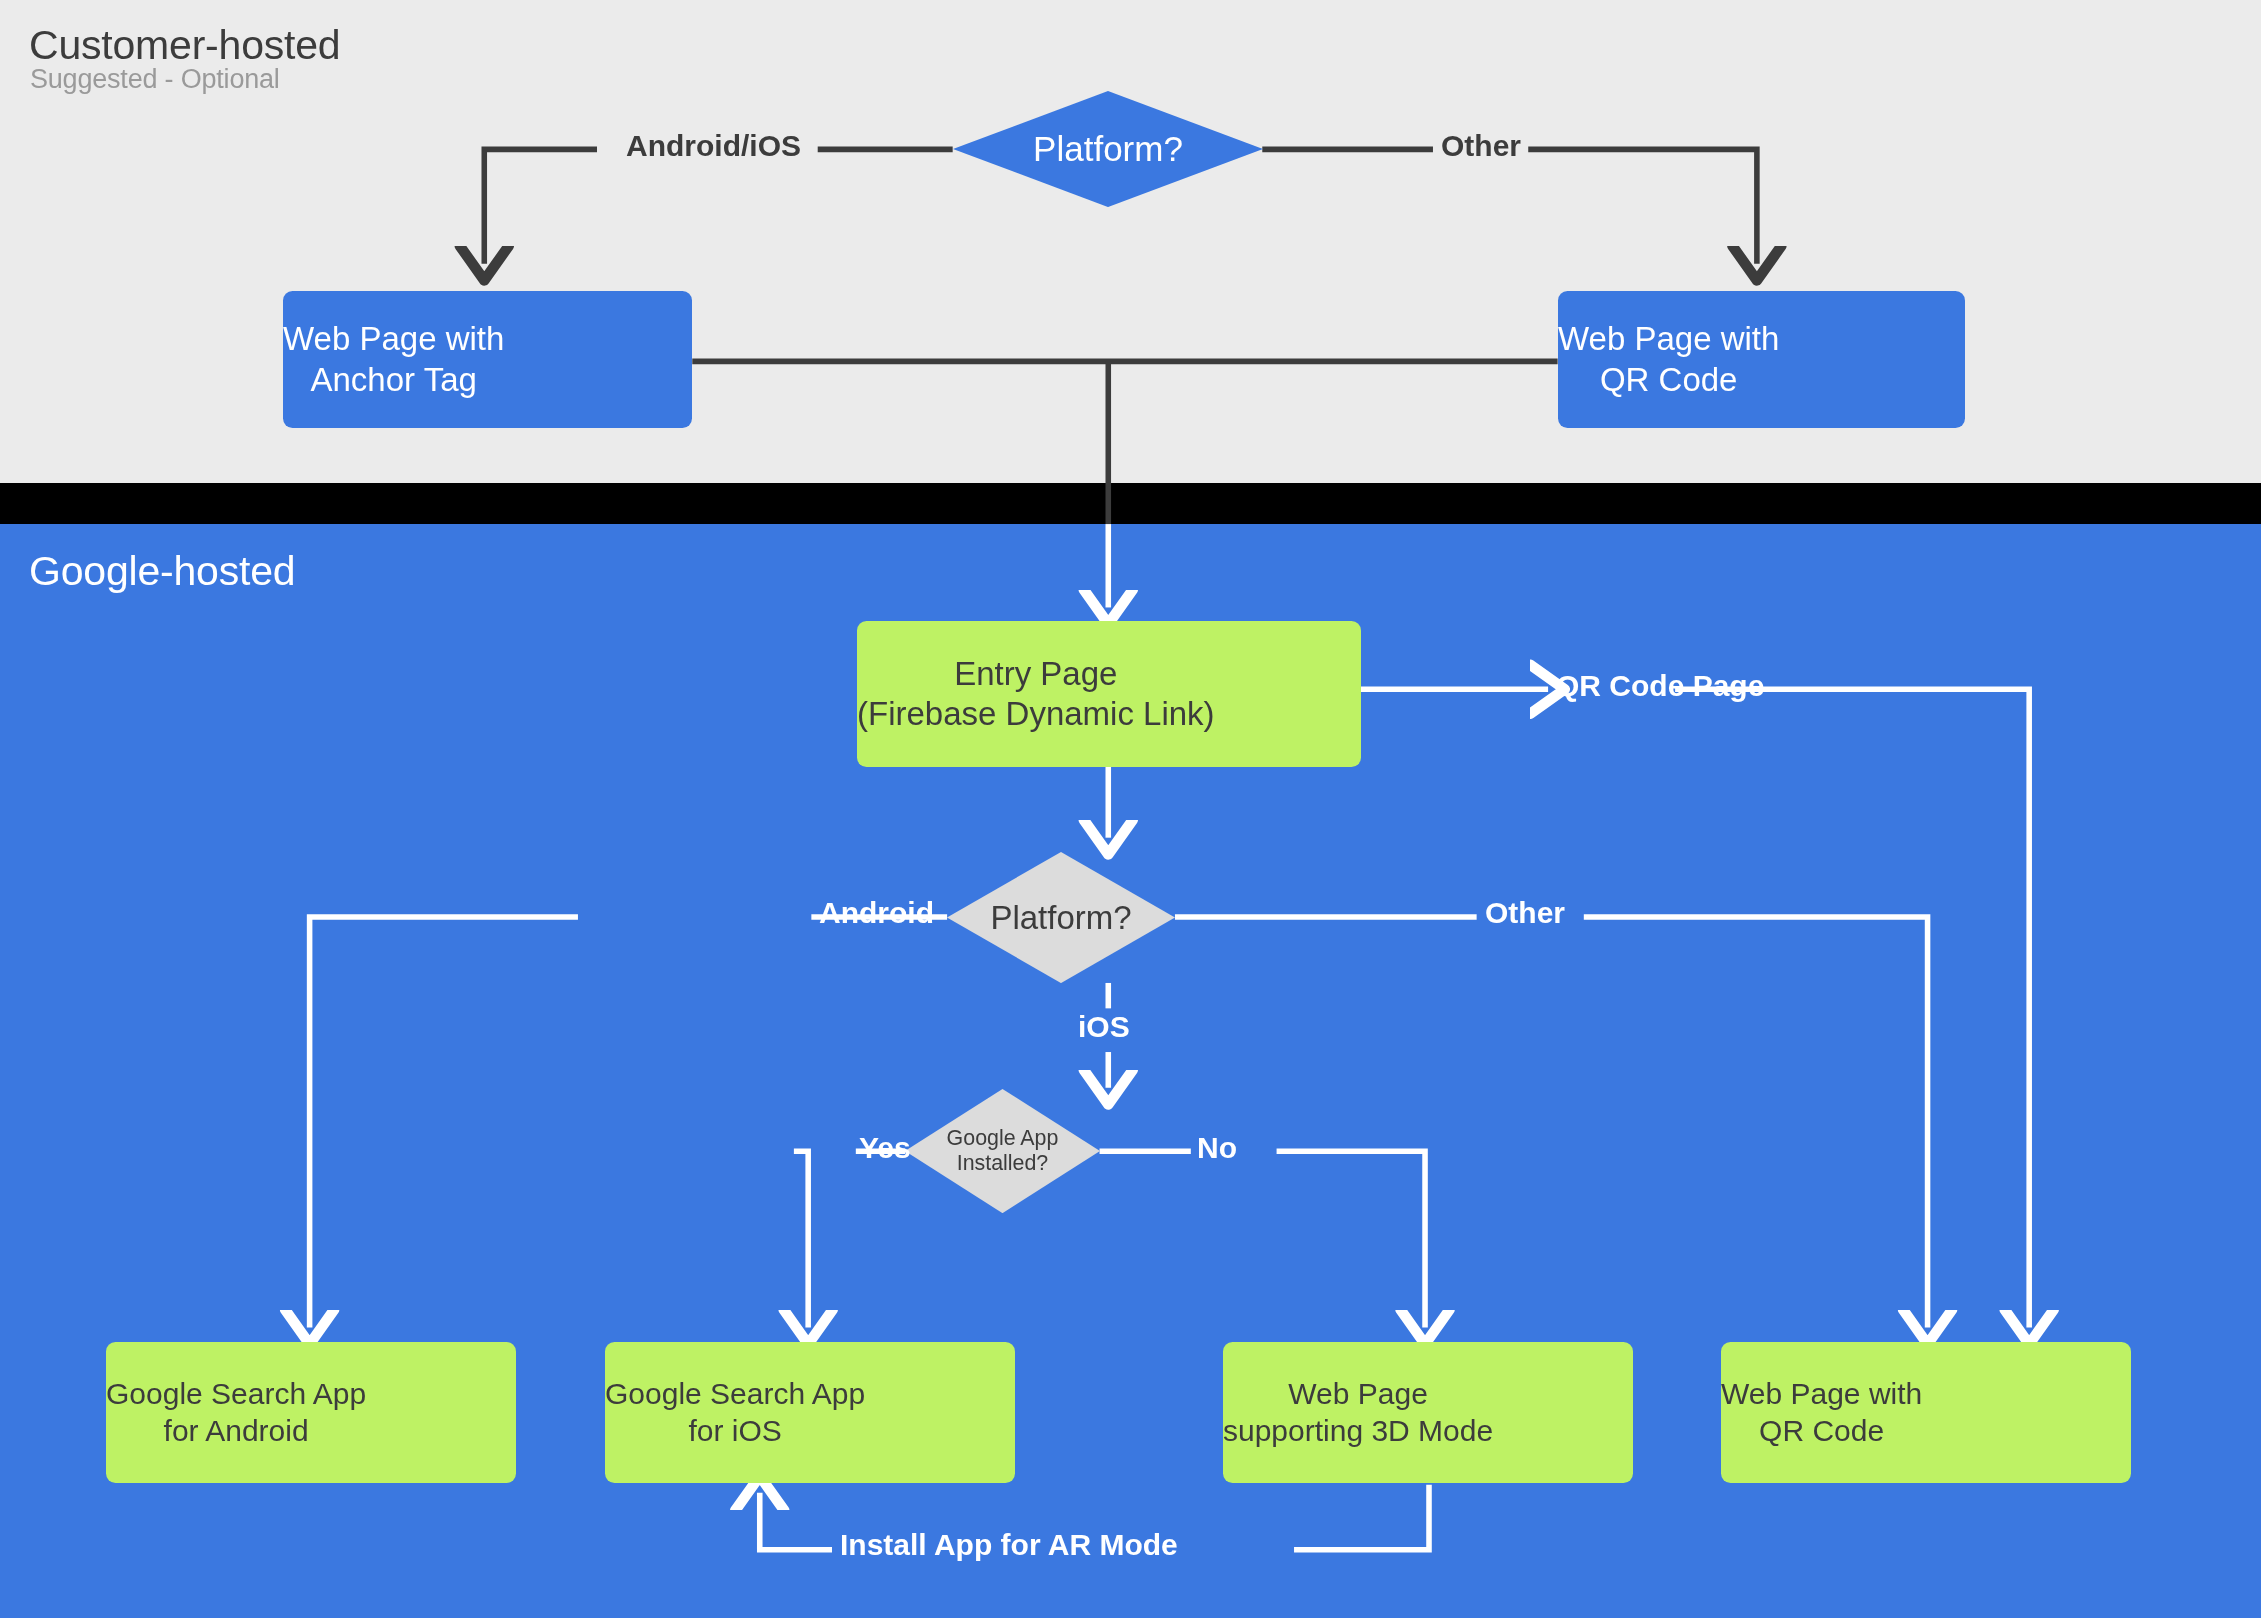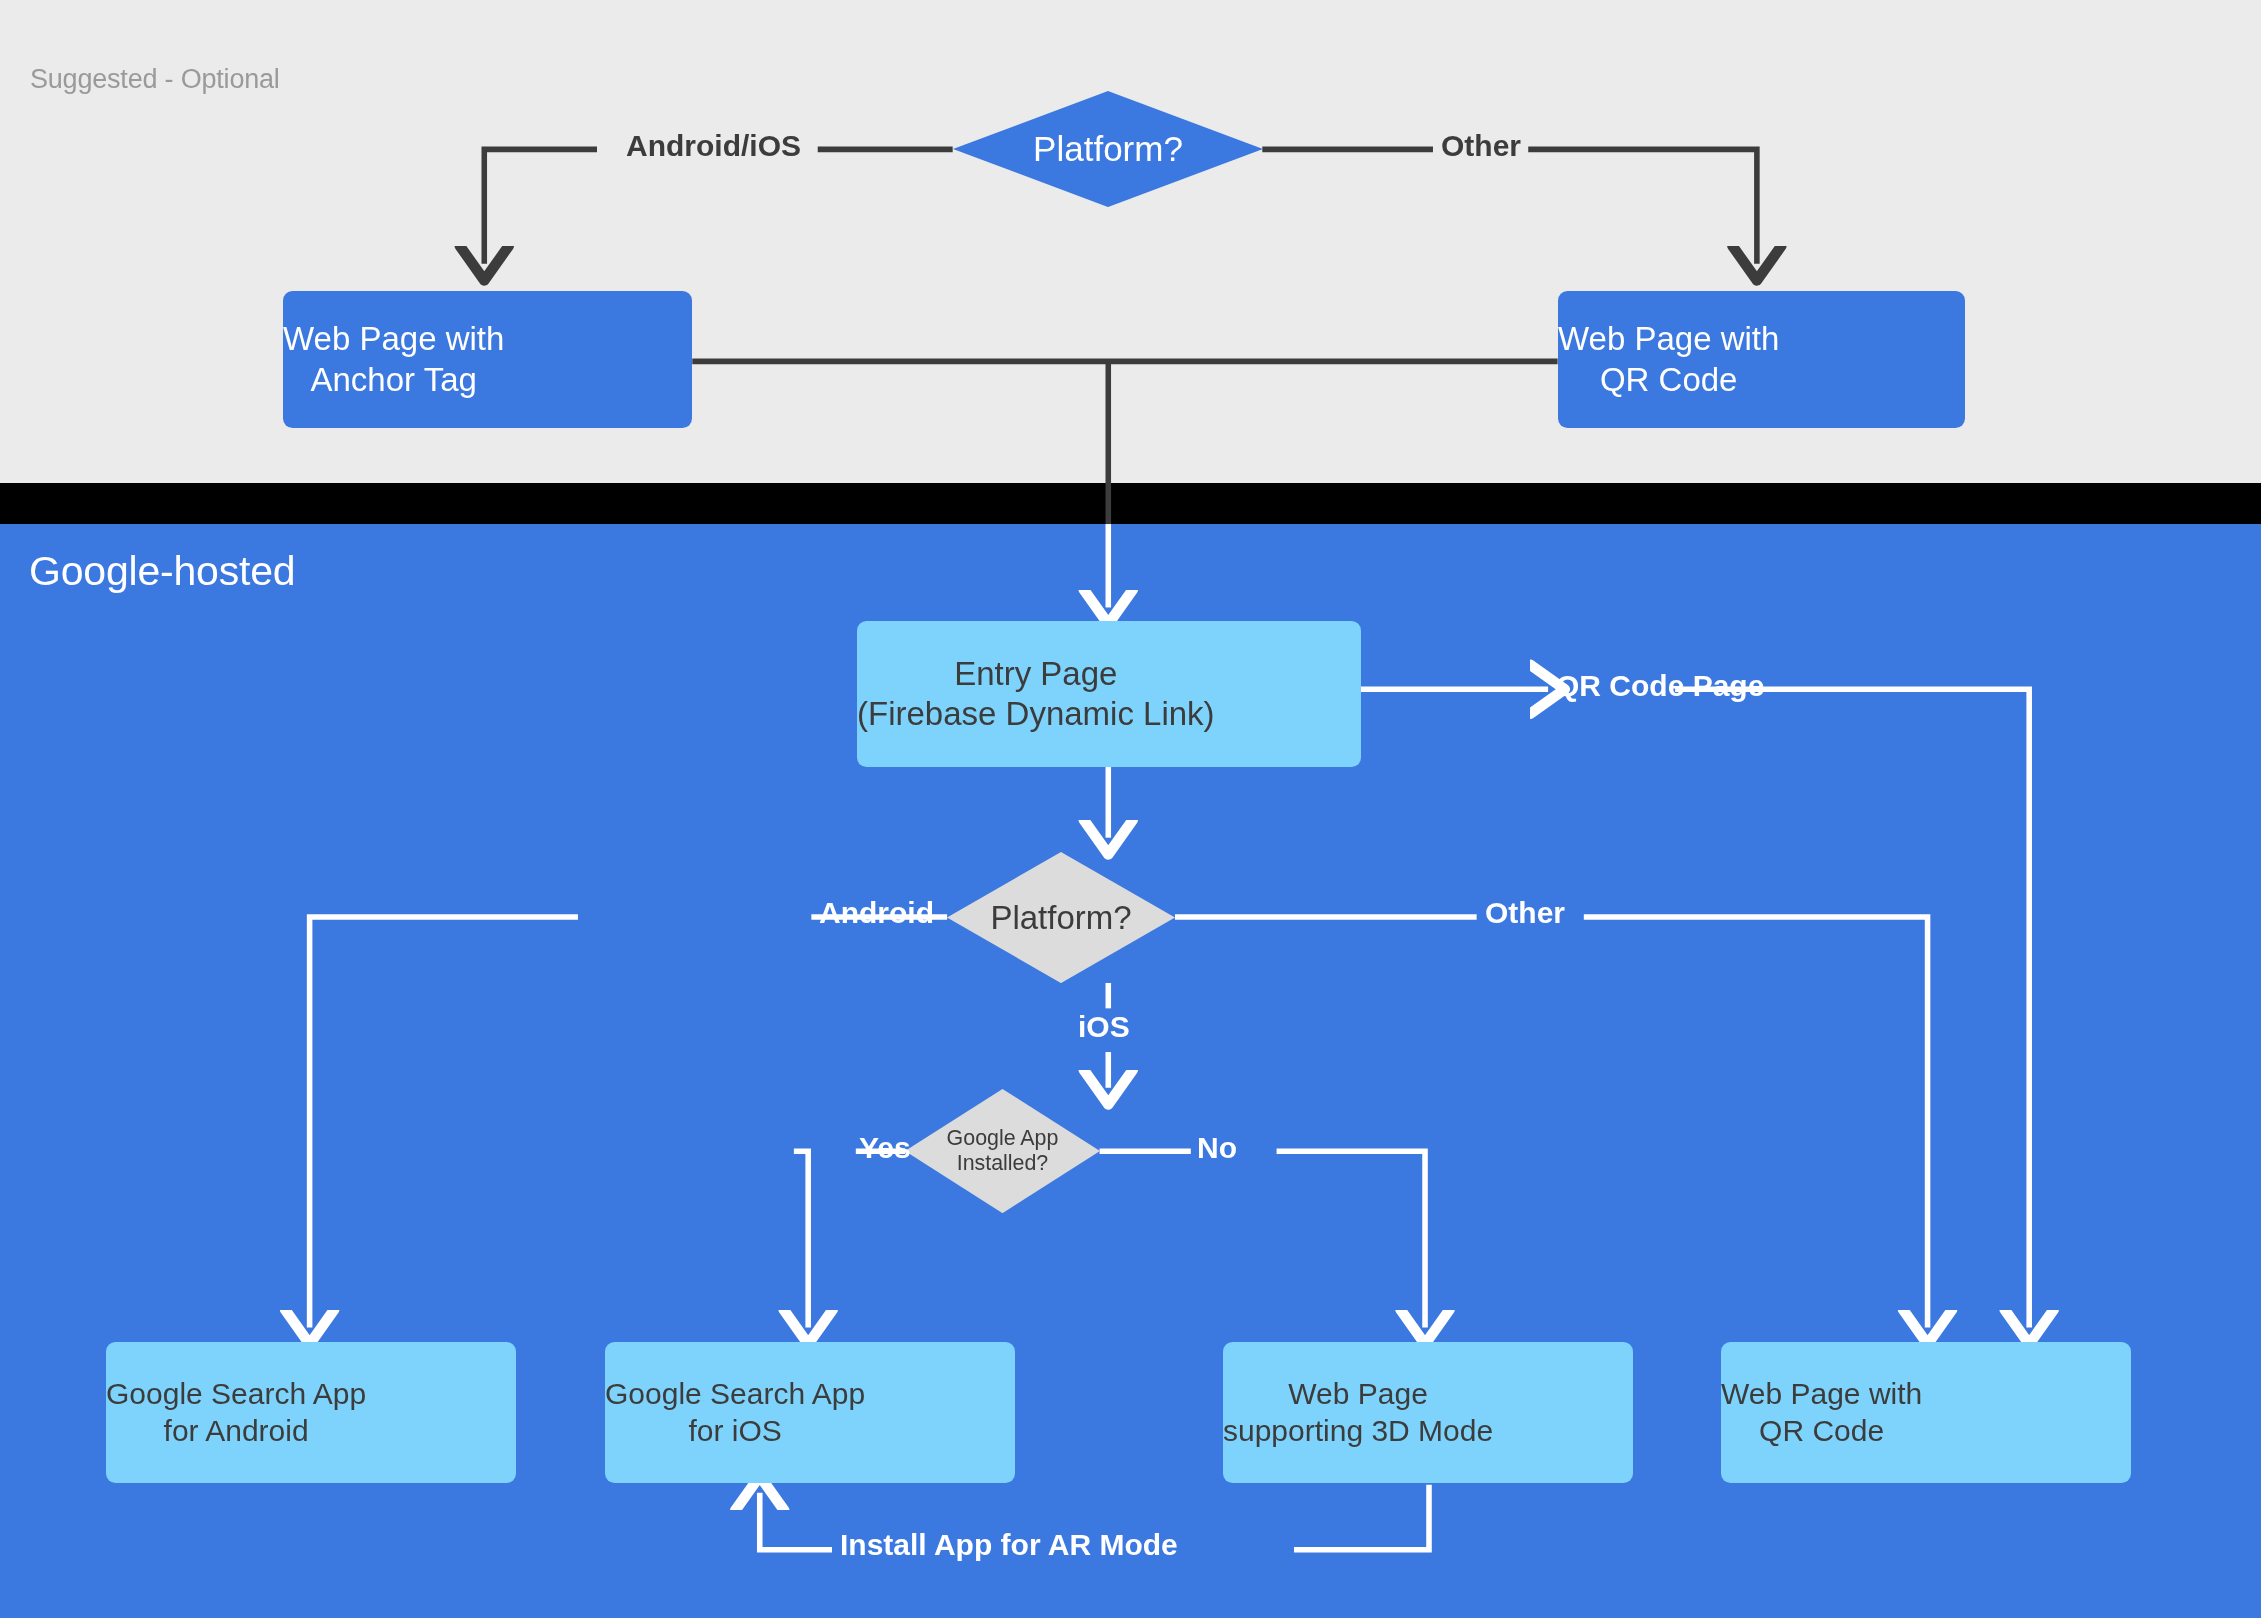--- a/index.html
+++ b/index.html
@@ -12,21 +12,21 @@
   #google-band{top:524px;height:1095px;background:#3b78e0;}
 
   .sec-title{position:absolute;font-weight:400;letter-spacing:-0.2px;}
   #customer-title{left:29px;top:22px;font-size:41px;color:#3c3c3c;}
   #customer-sub{left:30px;top:64px;font-size:27px;color:#9a9a9a;}
   #google-title{left:29px;top:548px;font-size:41px;color:#ffffff;}
 
   .node{position:absolute;box-sizing:border-box;display:flex;align-items:center;
         justify-content:flex-start;text-align:center;border-radius:9.5px;line-height:1.22;}
   .node-blue{background:#3b78e0;color:#ffffff;}
-  .node-grey{background:#7dd3fc;color:#3c3c3c;}
+  .node-grey{background:#bef264;color:#3c3c3c;}
 
   .diamond{position:absolute;display:flex;align-items:center;justify-content:center;
            text-align:center;line-height:1.15;}
   .diamond .dshape{position:absolute;inset:0;}
   .diamond .dlabel{position:relative;z-index:2;}
   .dia-blue .dlabel{color:#ffffff;}
   .dia-grey .dlabel{color:#3c3c3c;}
 
   .lbl{position:absolute;font-weight:bold;white-space:nowrap;}
   .lbl-dark{color:#3c3c3c;}
@@ -88,20 +88,21 @@
       <path d="M1000,1450 L1018,1450 L1018,1672" marker-end="url(#aw)"></path>
 
       <path d="M1385,1450 L1500,1450"></path>
       <path d="M1608,1450 L1795,1450 L1795,1672" marker-end="url(#aw)"></path>
 
       <path d="M1800,1870 L1800,1952 L1630,1952"></path>
       <path d="M1048,1952 L957,1952 L957,1880" marker-end="url(#aw)"></path>
     </g>
   </svg>
 
+  <div class="sec-title" id="customer-title">Customer-hosted</div>
   <div class="sec-title" id="customer-sub">Suggested - Optional</div>
 
   <div class="diamond dia-blue" style="left:953px;top:91px;width:310px;height:116px;">
     <svg class="dshape" viewBox="0 0 390 146" preserveAspectRatio="none">
       <polygon points="195,0 390,73 195,146 0,73" fill="#3b78e0"></polygon>
     </svg>
     <span class="dlabel" style="font-size:35px;">Platform?</span>
   </div>
 
   <div class="lbl lbl-dark" style="left:588px;top:129px;font-size:30px;margin-left:38px;">Android/iOS</div>

